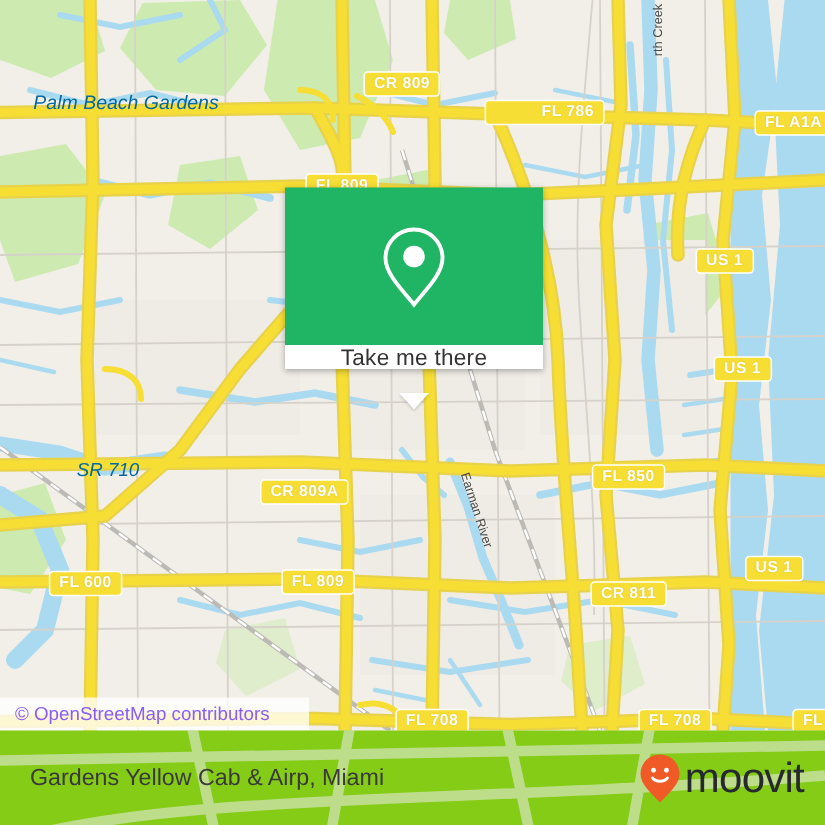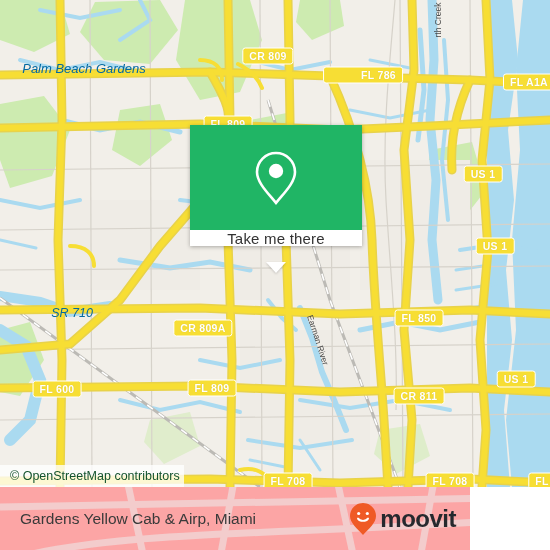--- a/index.html
+++ b/index.html
@@ -57,23 +57,23 @@
     color:#4a4a4a;
     font-size:8.5px;
     white-space:nowrap;
     transform-origin:center center;
   }
 
   
   #attrib{
     position:absolute;left:0;bottom:0;
     height:22px;line-height:22px;
-    padding-left:10px;padding-right:4px;
+    padding-left:10px;padding-right:26px;
     background:rgba(255,255,255,.78);
-    color:#14532d;
+    color:#8b5cf6;
     font-size:12.5px;
     white-space:nowrap;
   }
 
   
   #card{
     position:absolute;left:190px;top:125px;width:172px;
     box-shadow:0 1px 4px rgba(0,0,0,.30);
   }
   #card-green{
@@ -91,36 +91,36 @@
     position:absolute;left:50%;top:137px;
     width:0;height:0;margin-left:-10px;
     border-left:10px solid transparent;
     border-right:10px solid transparent;
     border-top:11px solid #ffffff;
     filter:drop-shadow(0 1px 1px rgba(0,0,0,.18));
   }
 
   
   #footer{
-    position:absolute;left:0;top:487px;width:470px;height:63px;
-    background:#fca5a5;overflow:hidden;
+    position:absolute;left:0;top:487px;width:550px;height:63px;
+    background:#84cc16;overflow:hidden;
   }
   #footer-watermark{
     position:absolute;left:0;top:-20px;width:550px;height:100px;opacity:.55;
   }
   #footer-title{
     position:absolute;left:20px;top:50%;transform:translateY(-50%);
     font-size:15.5px;color:#3a3a3a;white-space:nowrap;
   }
   #brand{
     position:absolute;right:14px;top:50%;transform:translateY(-50%);
     display:flex;align-items:center;
   }
   #brand-word{
-    font-size:24px;font-weight:bold;color:#26292E;
+    font-size:28px;font-weight:normal;color:#26292E;
     letter-spacing:-.5px;margin-left:2px;line-height:1;
   }
 </style>
 </head>
 <body>
 
 <div id="root">
 
   <div id="map">
 

